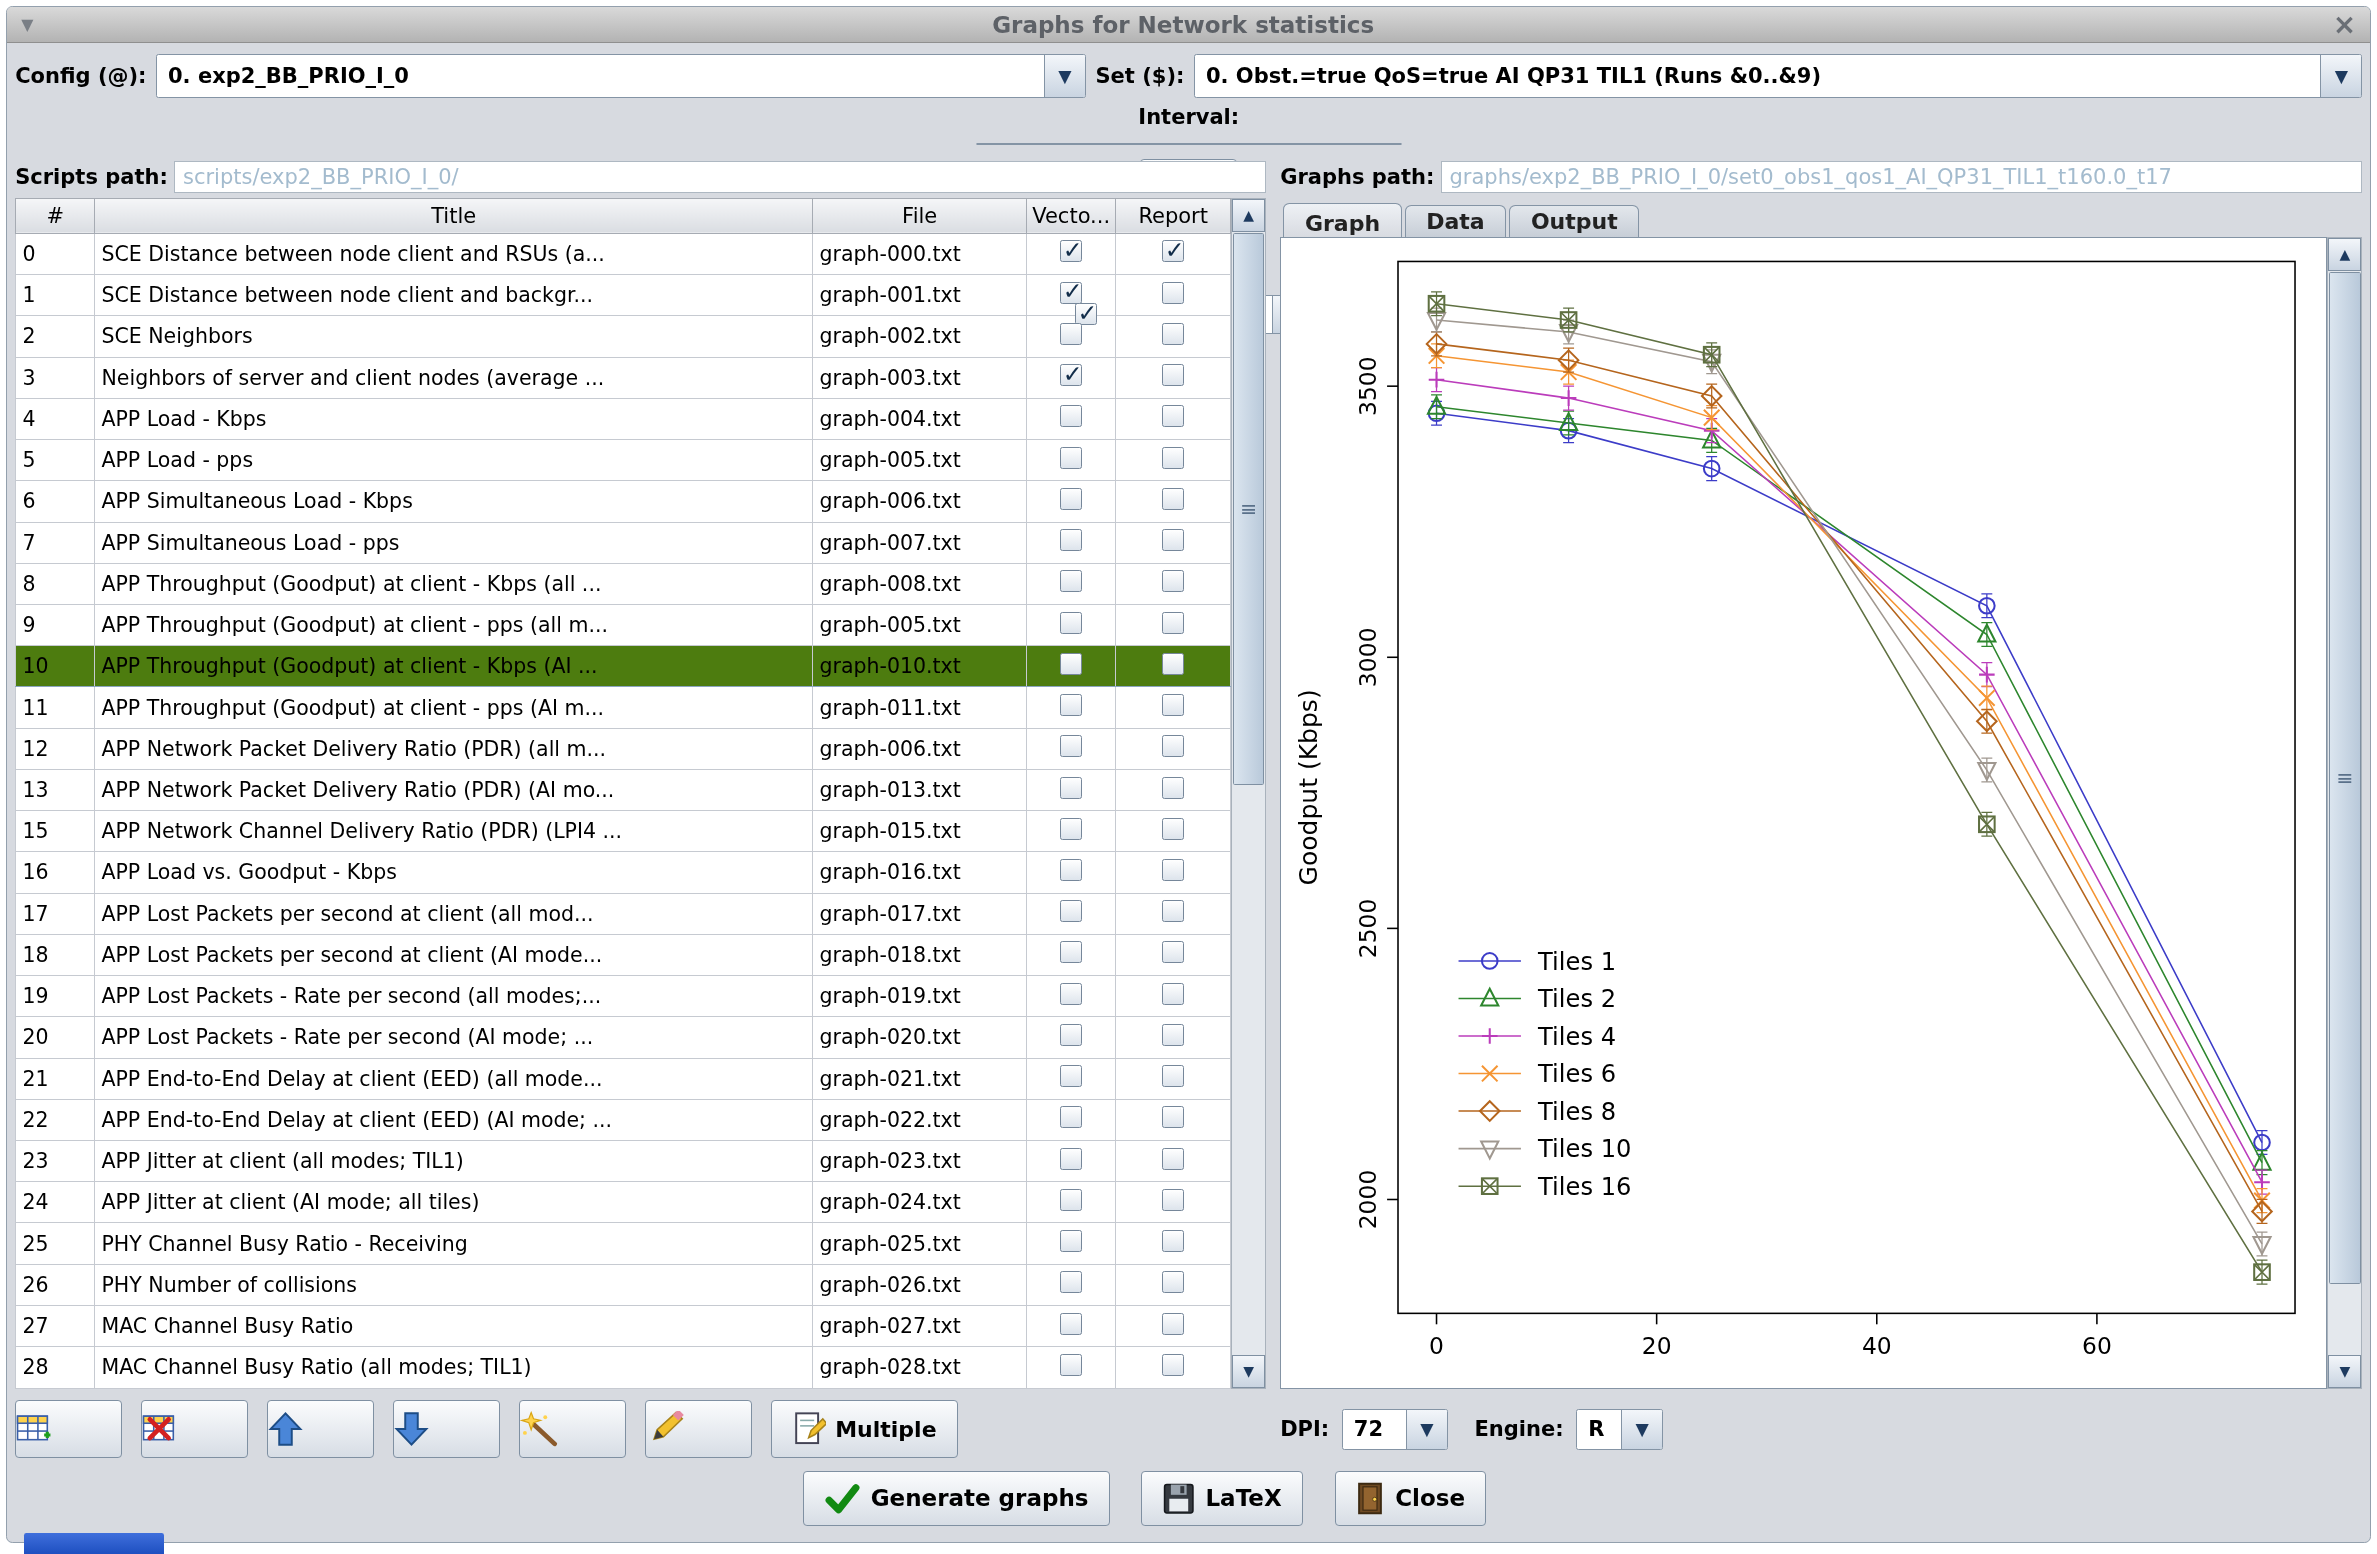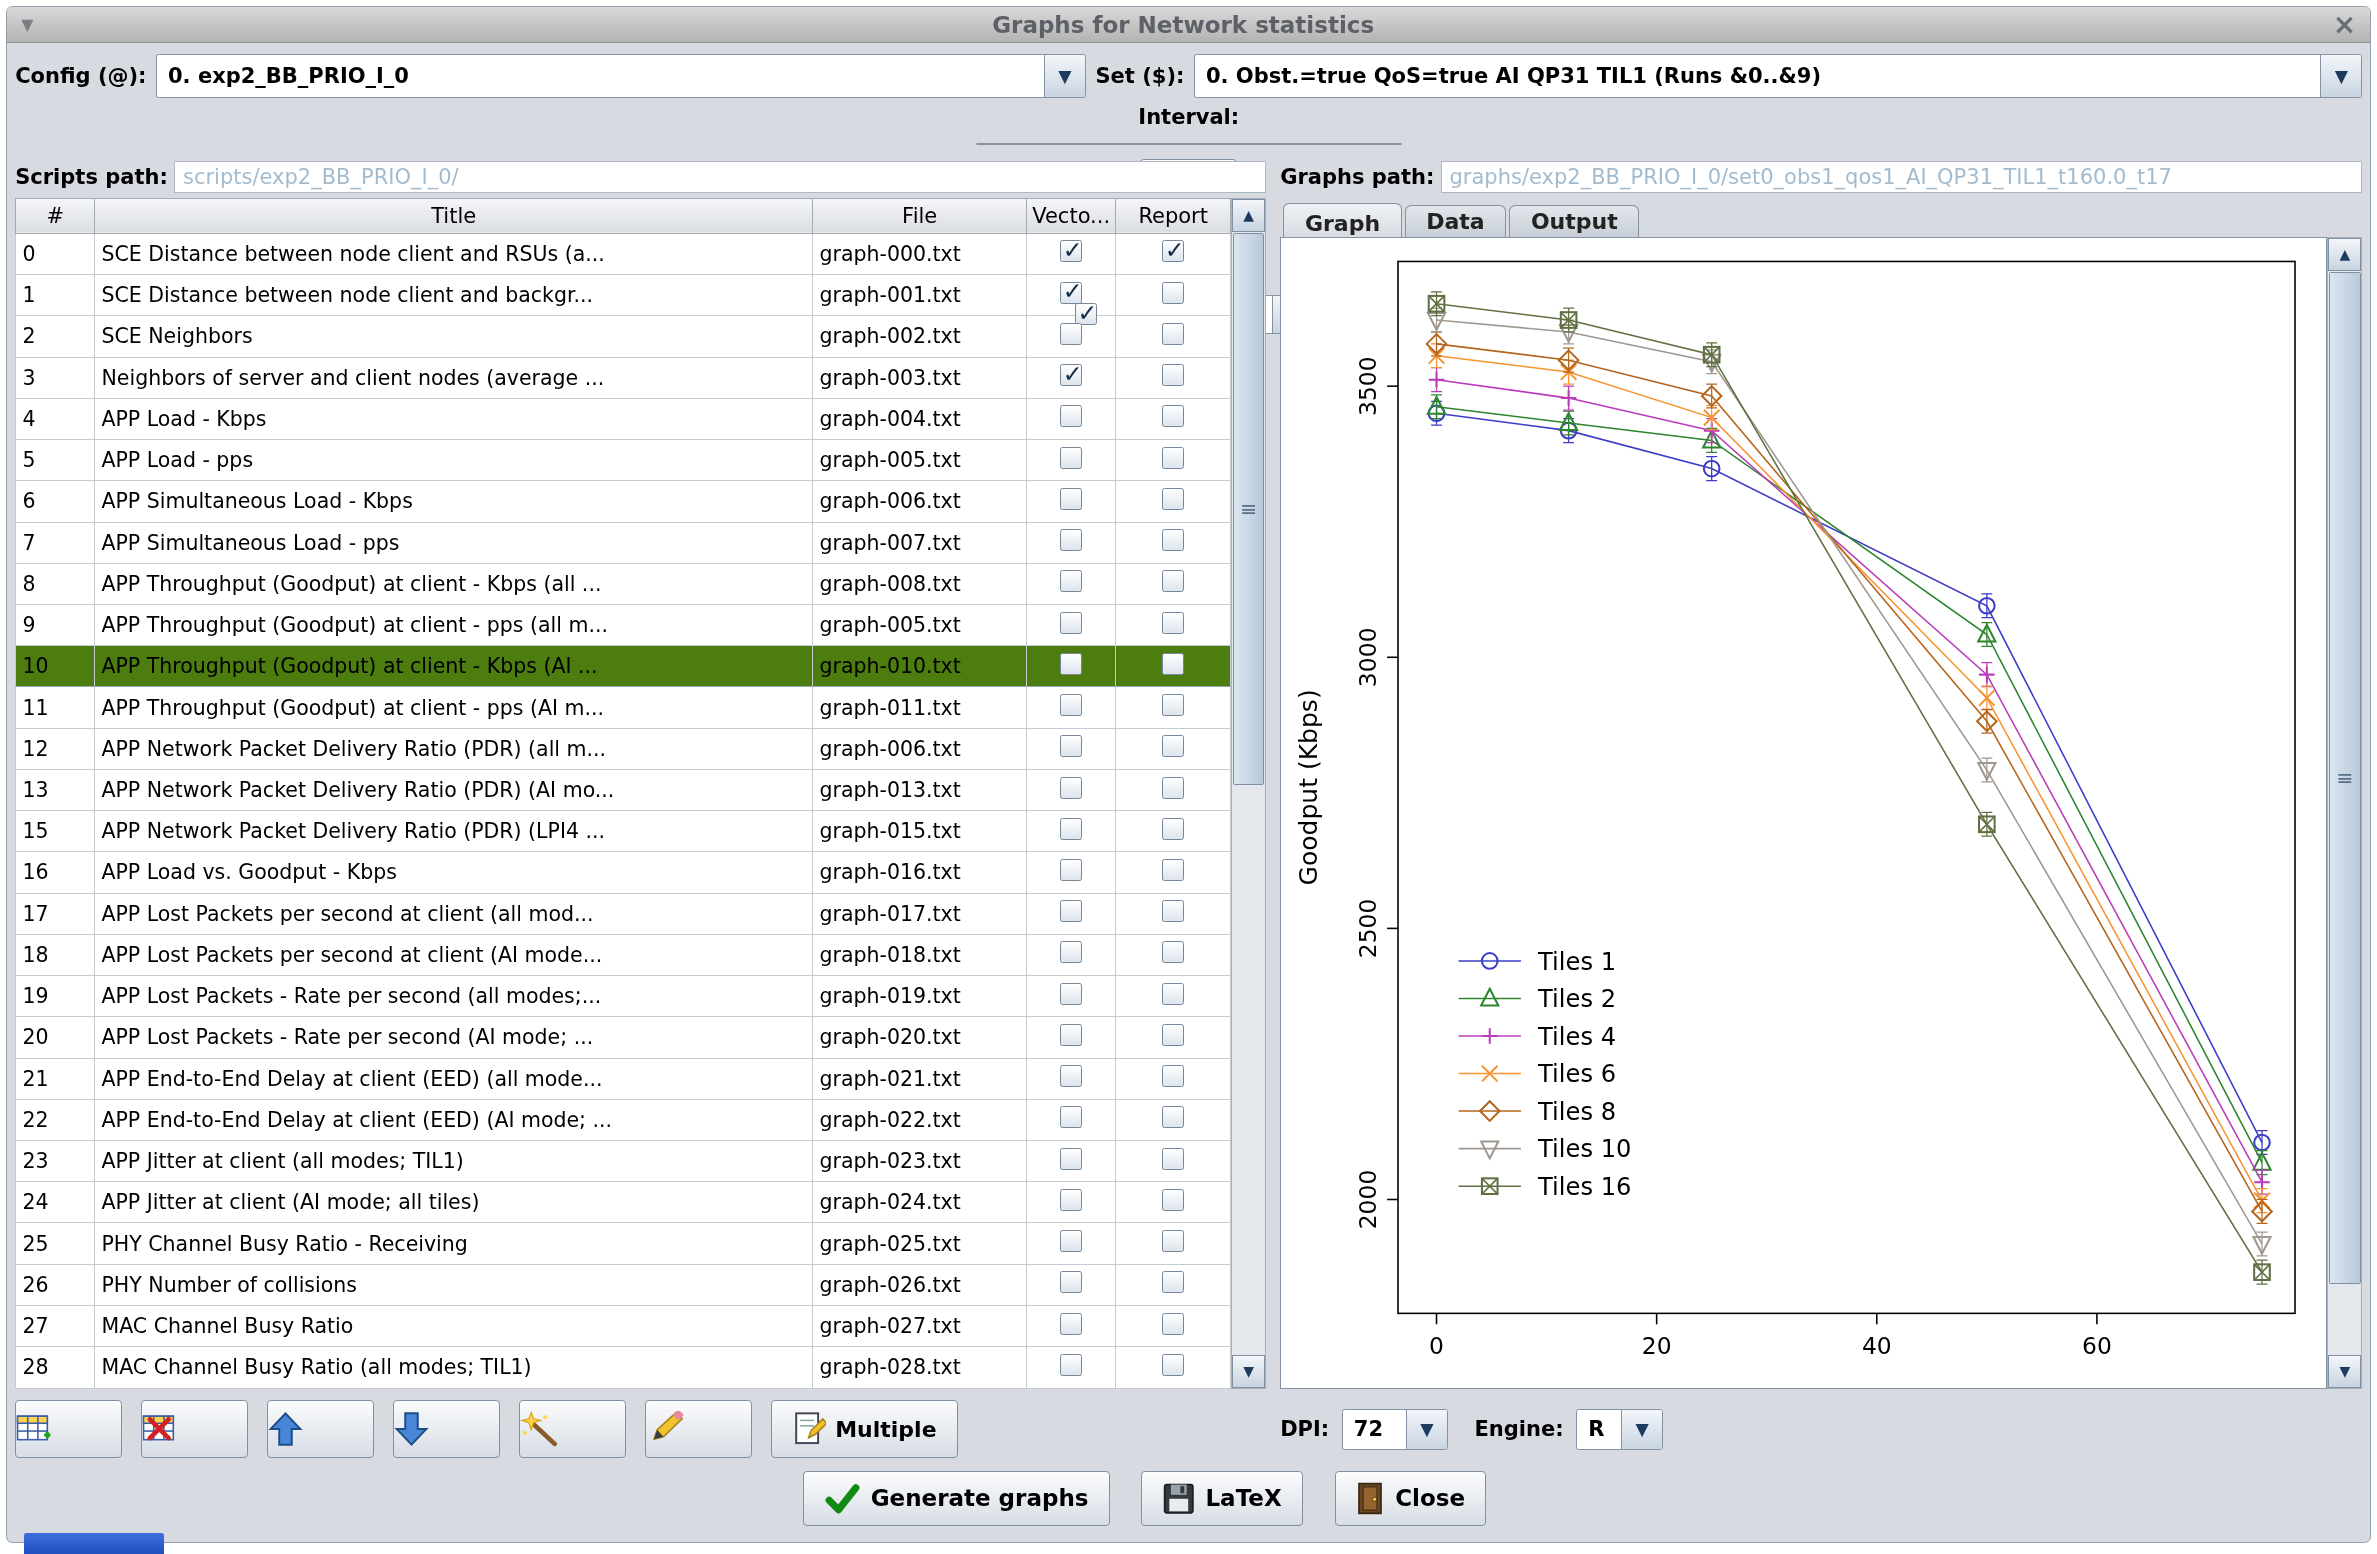--- a/index.html
+++ b/index.html
@@ -266,21 +266,21 @@
     </tr>
     <tr class="">
       <td class="col0">13</td>
       <td class="col1">APP Network Packet Delivery Ratio (PDR) (AI mo...</td>
       <td class="col2">graph-013.txt</td>
       <td class="col3"><span class="checkbox "></span></td>
       <td class="col4"><span class="checkbox "></span></td>
     </tr>
     <tr class="">
       <td class="col0">15</td>
-      <td class="col1">APP Network Packet Delivery Ratio (PDR) (LPI4 ...</td>
+      <td class="col1">APP Network Channel Delivery Ratio (PDR) (LPI4 ...</td>
       <td class="col2">graph-015.txt</td>
       <td class="col3"><span class="checkbox "></span></td>
       <td class="col4"><span class="checkbox "></span></td>
     </tr>
     <tr class="">
       <td class="col0">16</td>
       <td class="col1">APP Load vs. Goodput - Kbps</td>
       <td class="col2">graph-016.txt</td>
       <td class="col3"><span class="checkbox "></span></td>
       <td class="col4"><span class="checkbox "></span></td>

